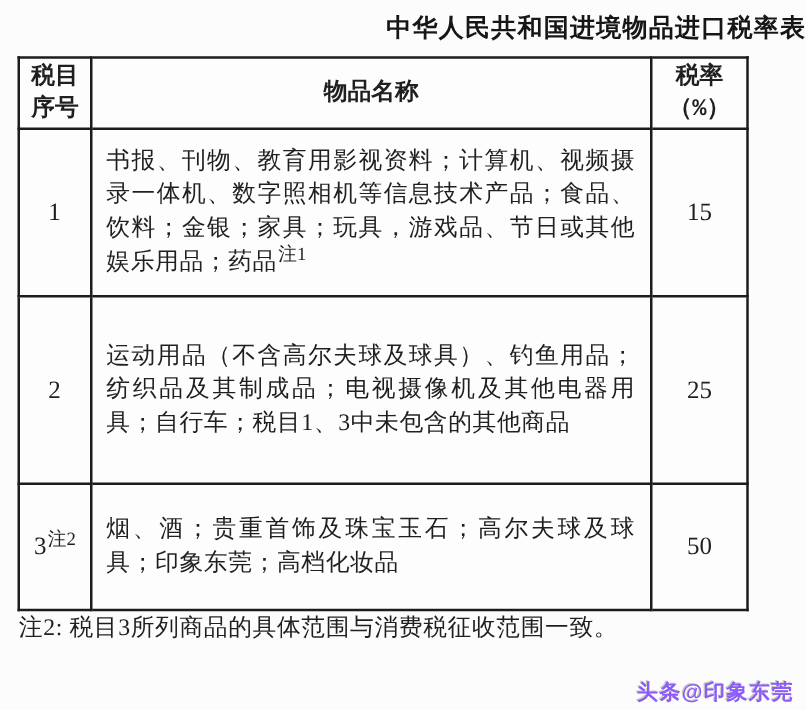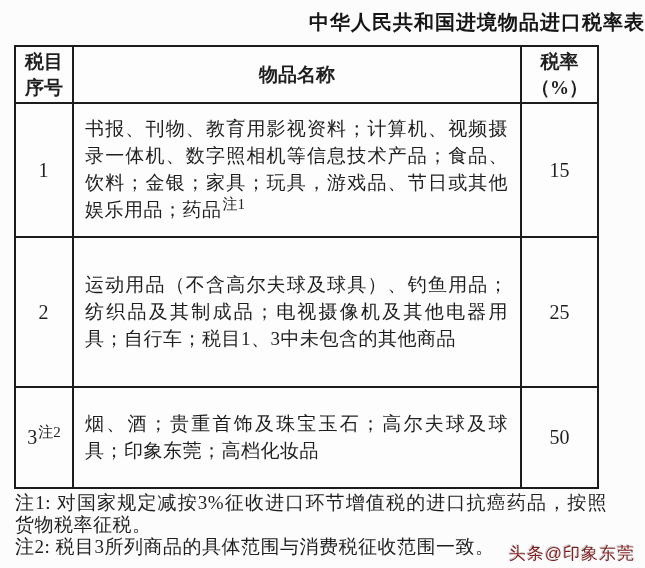--- a/index.html
+++ b/index.html
@@ -39,21 +39,21 @@
     color: #1f1f1f;
     background: #fdfdfd;
   }
   .tax-table th {
     font-weight: bold;
     text-align: center;
     white-space: pre-line;
     line-height: 1.35;
     padding: 2px 2px;
   }
-  .row-header { height: 51px; }
+  .row-header { height: 51px; font-family: Liberation Mono, monospace; }
   .row-1 { height: 134px; }
   .row-2 { height: 150px; }
   .row-3 { height: 101px; border-radius: 10px; }
   td.seq-cell, td.rate-cell {
     text-align: center;
     font-size: 20px;
     padding: 0 2px;
   }
   td.name-cell {
     text-align: justify;
@@ -79,22 +79,22 @@
     letter-spacing: 0.5px;
     text-align: justify;
     color: #1f1f1f;
   }
   .watermark {
     position: absolute;
     right: 10px;
     bottom: 3px;
     font-family: "Liberation Sans", "DejaVu Sans", sans-serif;
     font-size: 17px;
-    font-weight: normal;
-    color: #7f1d1d;
+    font-weight: bold;
+    color: #8b5cf6;
     text-shadow: 1px 1px 0 #ffffff, -1px -1px 0 #c9c9c9;
     letter-spacing: 1px;
   }
 </style>
 </head>
 <body>
 
 <h1 class="doc-title">中华人民共和国进境物品进口税率表</h1>
 
 <table class="tax-table">
@@ -126,17 +126,16 @@
 
     <tr class="row-3">
       <td class="seq-cell"><span>3</span><span class="sup-note">注2</span></td>
       <td class="name-cell"><span>烟、酒；贵重首饰及珠宝玉石；高尔夫球及球具；印象东莞；高档化妆品</span><span class="sup-note"></span></td>
       <td class="rate-cell">50</td>
     </tr>
   </tbody>
 </table>
 
 <div class="footnotes">
-  <p class="footnote">注1: 对国家规定减按3%征收进口环节增值税的进口抗癌药品，按照货物税率征税。</p>
   <p class="footnote">注2: 税目3所列商品的具体范围与消费税征收范围一致。</p>
 </div>
 
 <div class="watermark">头条@印象东莞</div>
 
 </body></html>

